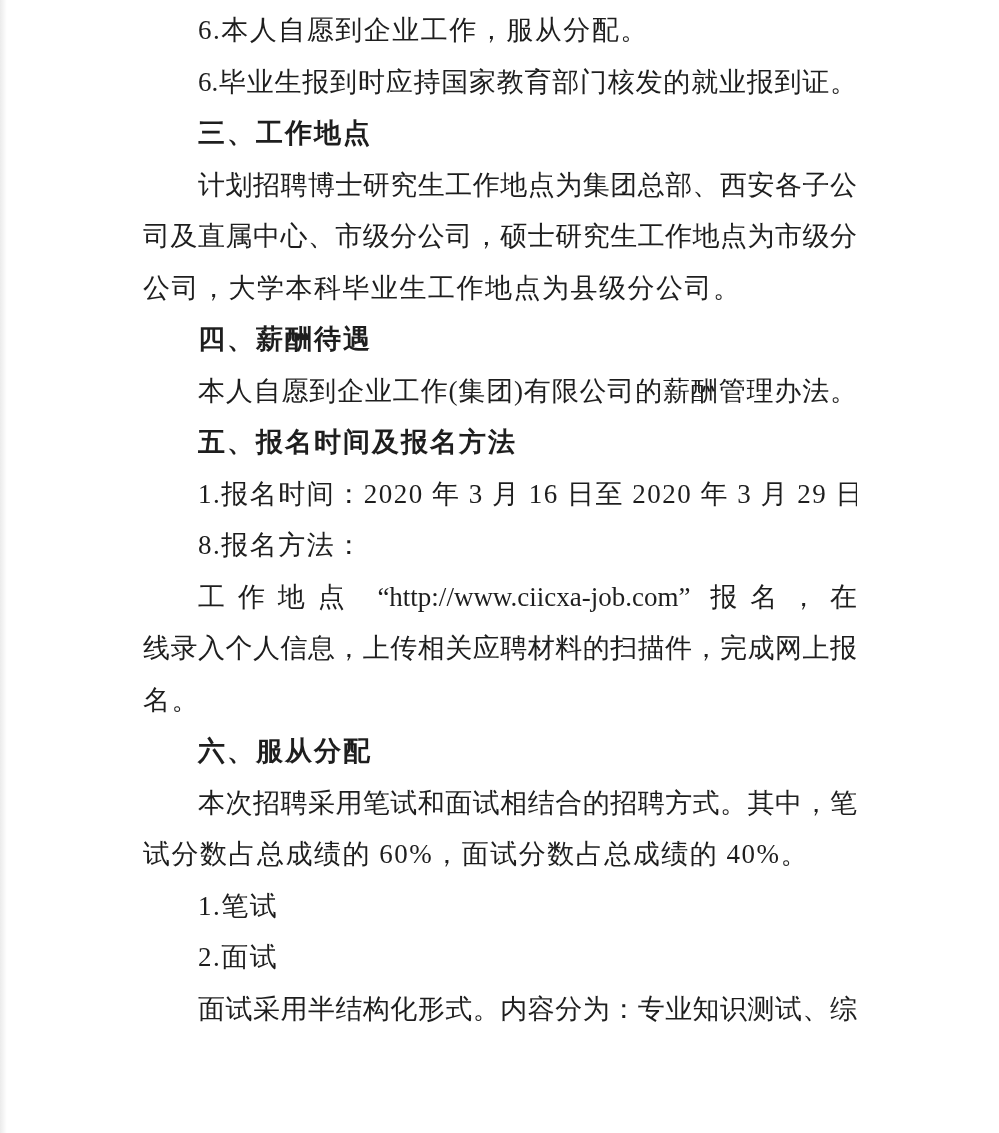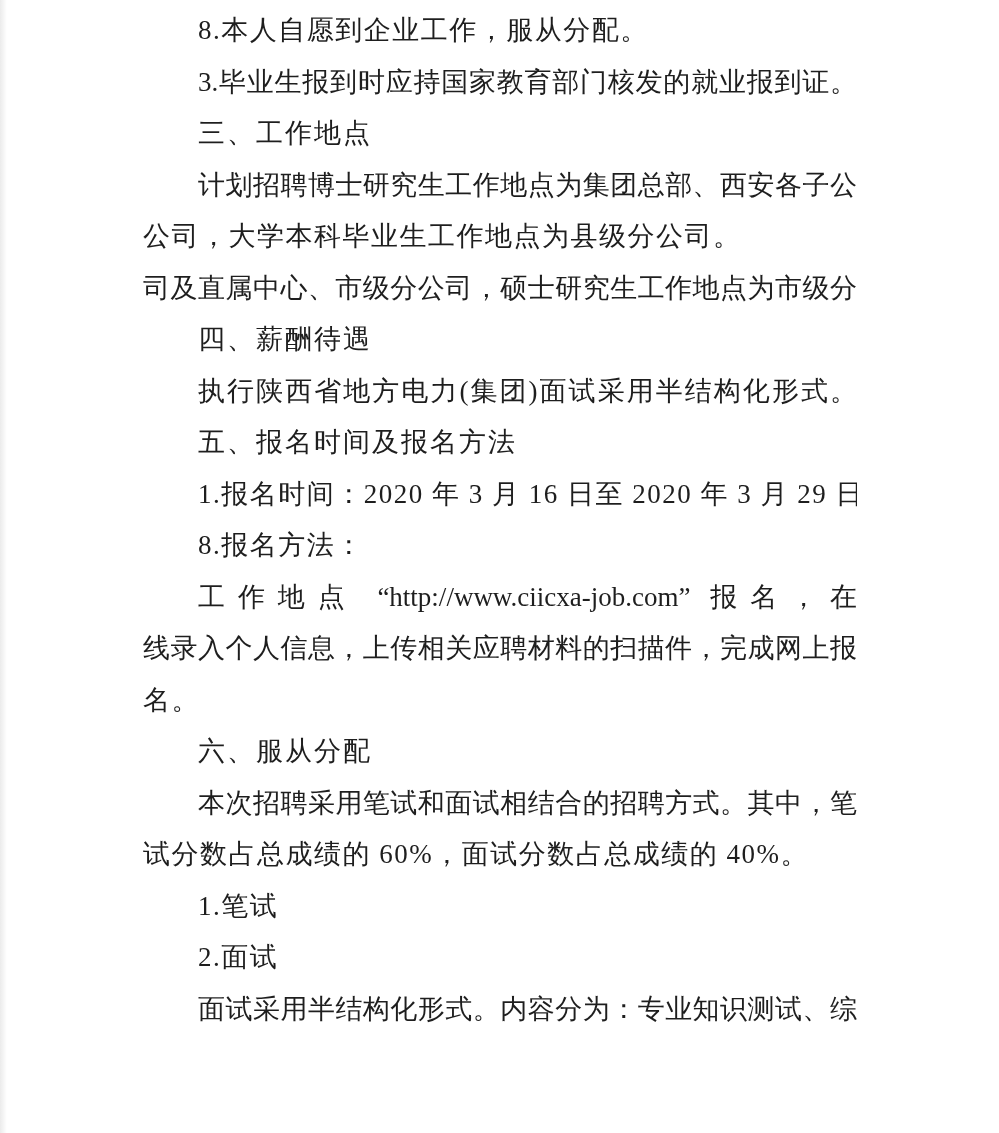--- a/index.html
+++ b/index.html
@@ -36,36 +36,36 @@
     overflow: hidden;
   }
   .ln.j {
     white-space: normal;
     letter-spacing: 0;
     text-align: justify;
     text-justify: inter-character;
     text-align-last: justify;
   }
   .ind { padding-left: 55px; }
-  .b   { font-weight: normal; letter-spacing: 2px; }
+  .b   { font-weight: bold; letter-spacing: 2px; }
 </style>
 </head>
 <body>
 
 <div class="page-edge"></div>
 
 <div class="doc">
-  <div class="ln ind">8.本人自愿到企业工作，服从分配。</div>
-  <div class="ln ind j">3.毕业生报到时应持国家教育部门核发的就业报到证。</div>
+  <div class="ln ind">6.本人自愿到企业工作，服从分配。</div>
+  <div class="ln ind j">6.毕业生报到时应持国家教育部门核发的就业报到证。</div>
   <div class="ln ind b">三、工作地点</div>
   <div class="ln ind j">计划招聘博士研究生工作地点为集团总部、西安各子公</div>
+  <div class="ln j">司及直属中心、市级分公司，硕士研究生工作地点为市级分</div>
   <div class="ln">公司，大学本科毕业生工作地点为县级分公司。</div>
-  <div class="ln j">司及直属中心、市级分公司，硕士研究生工作地点为市级分</div>
   <div class="ln ind b">四、薪酬待遇</div>
-  <div class="ln ind j">执行陕西省地方电力(集团)面试采用半结构化形式。</div>
+  <div class="ln ind j">本人自愿到企业工作(集团)有限公司的薪酬管理办法。</div>
   <div class="ln ind b">五、报名时间及报名方法</div>
   <div class="ln ind">1.报名时间：2020 年 3 月 16 日至 2020 年 3 月 29 日。</div>
   <div class="ln ind">8.报名方法：</div>
   <div class="ln ind j">工作地点 “http://www.ciicxa-job.com” 报名，在</div>
   <div class="ln j">线录入个人信息，上传相关应聘材料的扫描件，完成网上报</div>
   <div class="ln">名。</div>
   <div class="ln ind b">六、服从分配</div>
   <div class="ln ind j">本次招聘采用笔试和面试相结合的招聘方式。其中，笔</div>
   <div class="ln">试分数占总成绩的 60%，面试分数占总成绩的 40%。</div>
   <div class="ln ind">1.笔试</div>

